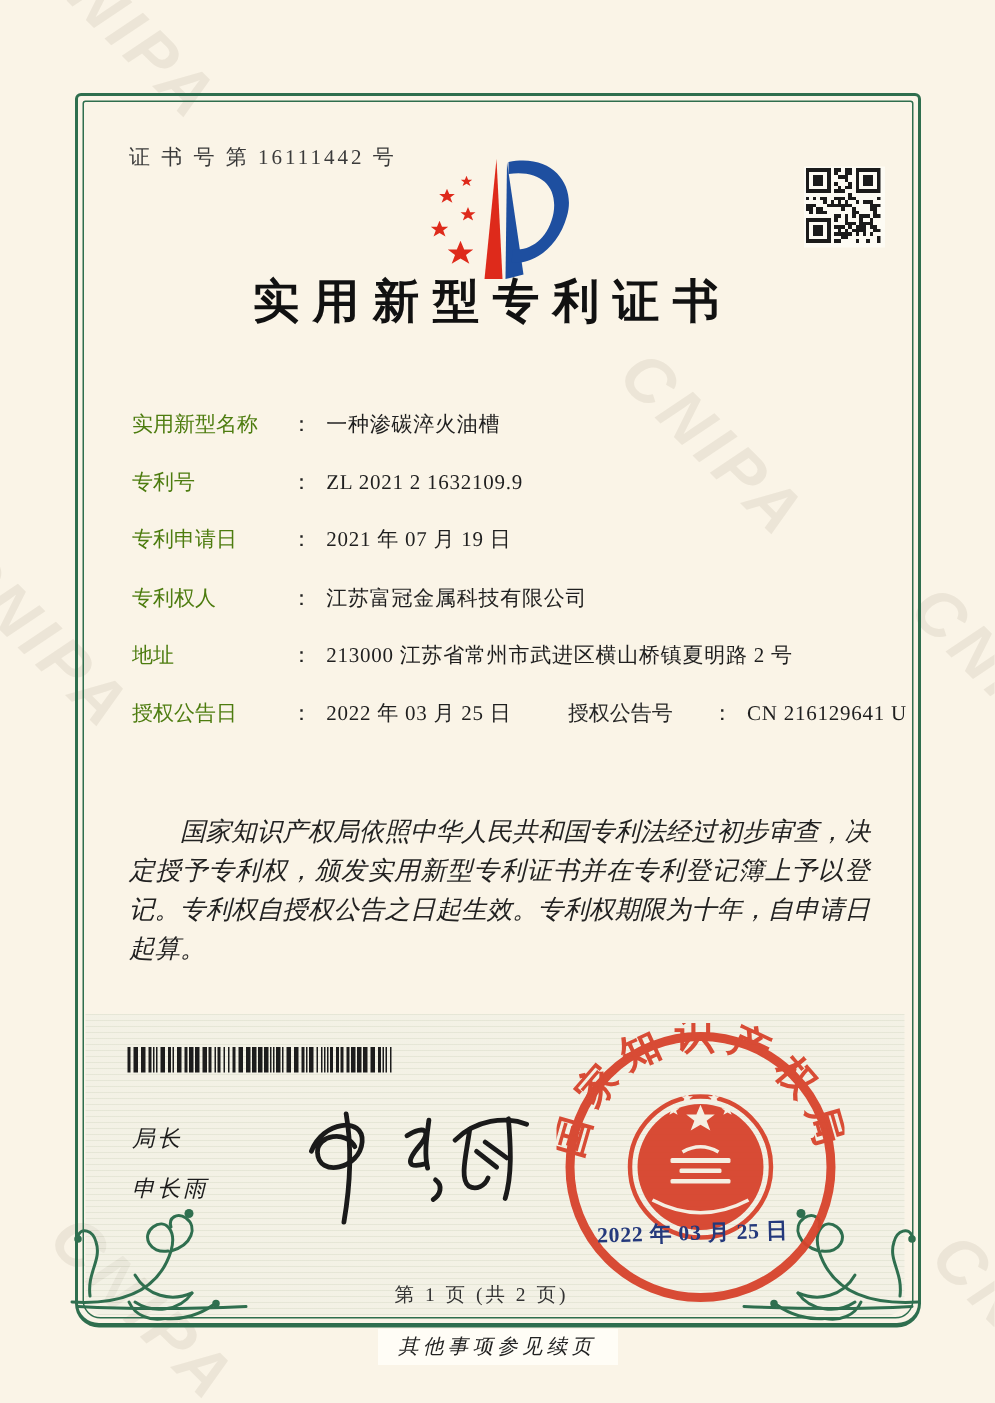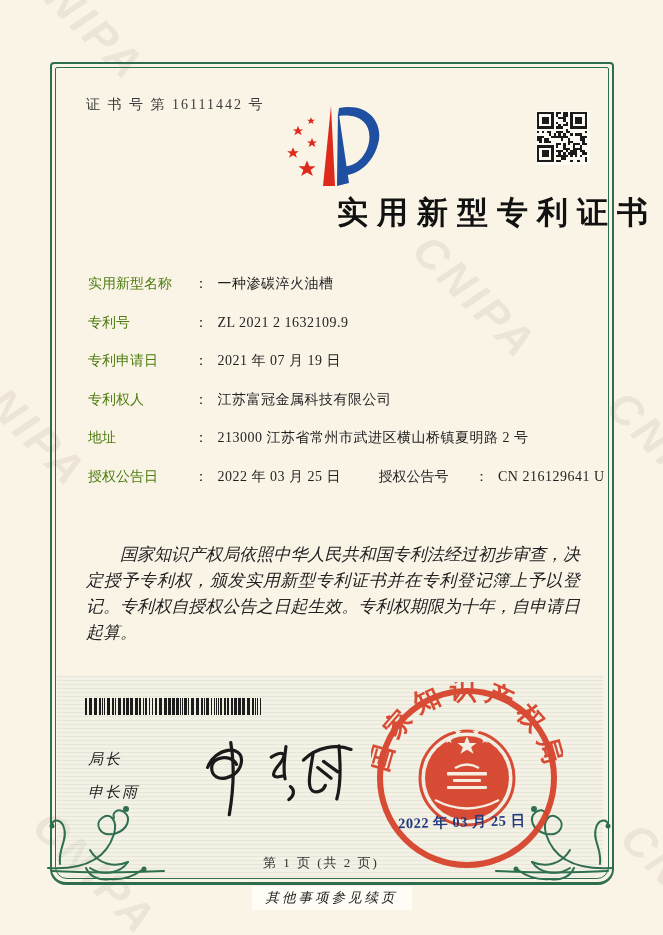--- a/index.html
+++ b/index.html
@@ -55,22 +55,22 @@
   .corner-ornament.br{left:490px;top:772px;transform:scaleX(-1);}
 
   
   .cert-no{
     position:absolute;left:86px;top:96px;
     font-size:14px;letter-spacing:2px;color:#3a3a3a;
   }
   .logo{position:absolute;left:281px;top:96px;width:102px;height:96px;}
   .qr{position:absolute;left:536px;top:111px;width:52px;height:52px;background:#fdfbf4;padding:1px;}
   .title{
-    position:absolute;left:0;top:192px;width:657px;
-    text-align:right;font-size:31px;font-weight:bold;
+    position:absolute;left:0;top:180px;width:657px;
+    text-align:center;font-size:31px;font-weight:bold;
     letter-spacing:9px;color:#111;
   }
 
   
   .fields{position:absolute;left:88px;top:274px;width:500px;font-size:14px;}
   .field-row{height:20px;line-height:20px;margin-bottom:18.5px;white-space:nowrap;}
   .flabel{
     display:inline-block;width:106px;height:20px;overflow:hidden;
     text-align:justify;vertical-align:top;color:#4d7c0f;font-family:Liberation Mono, monospace;
   }

